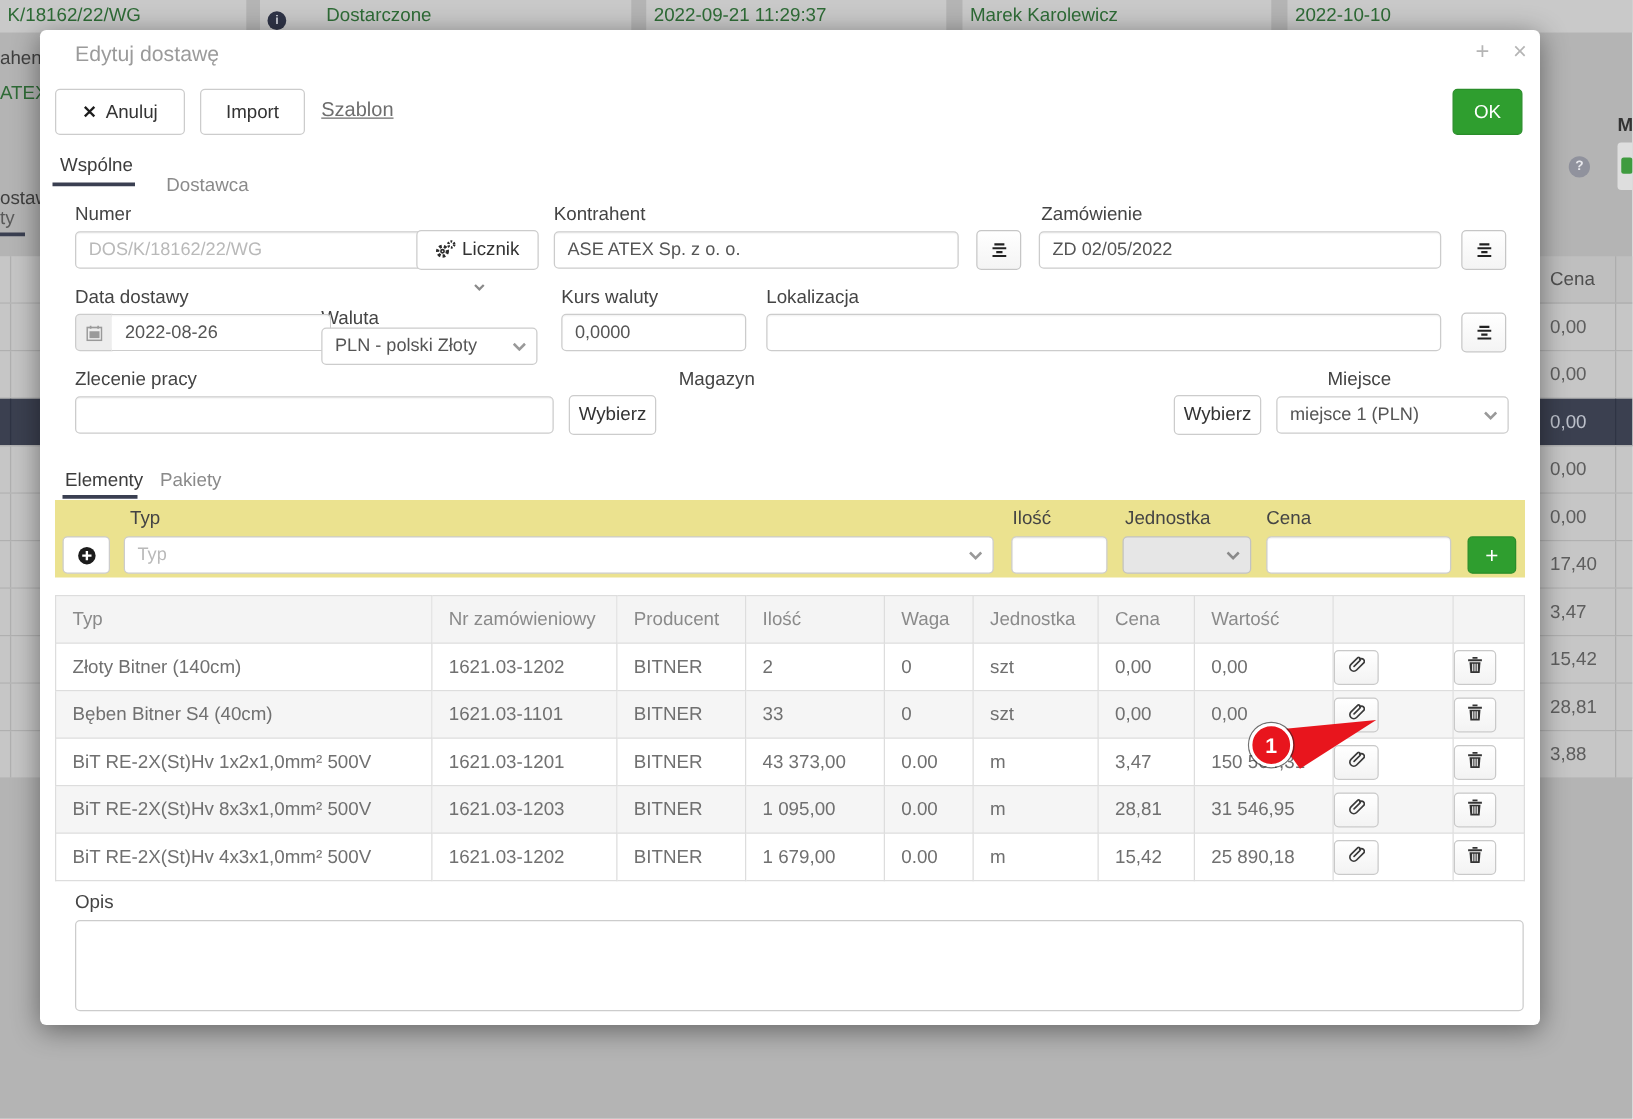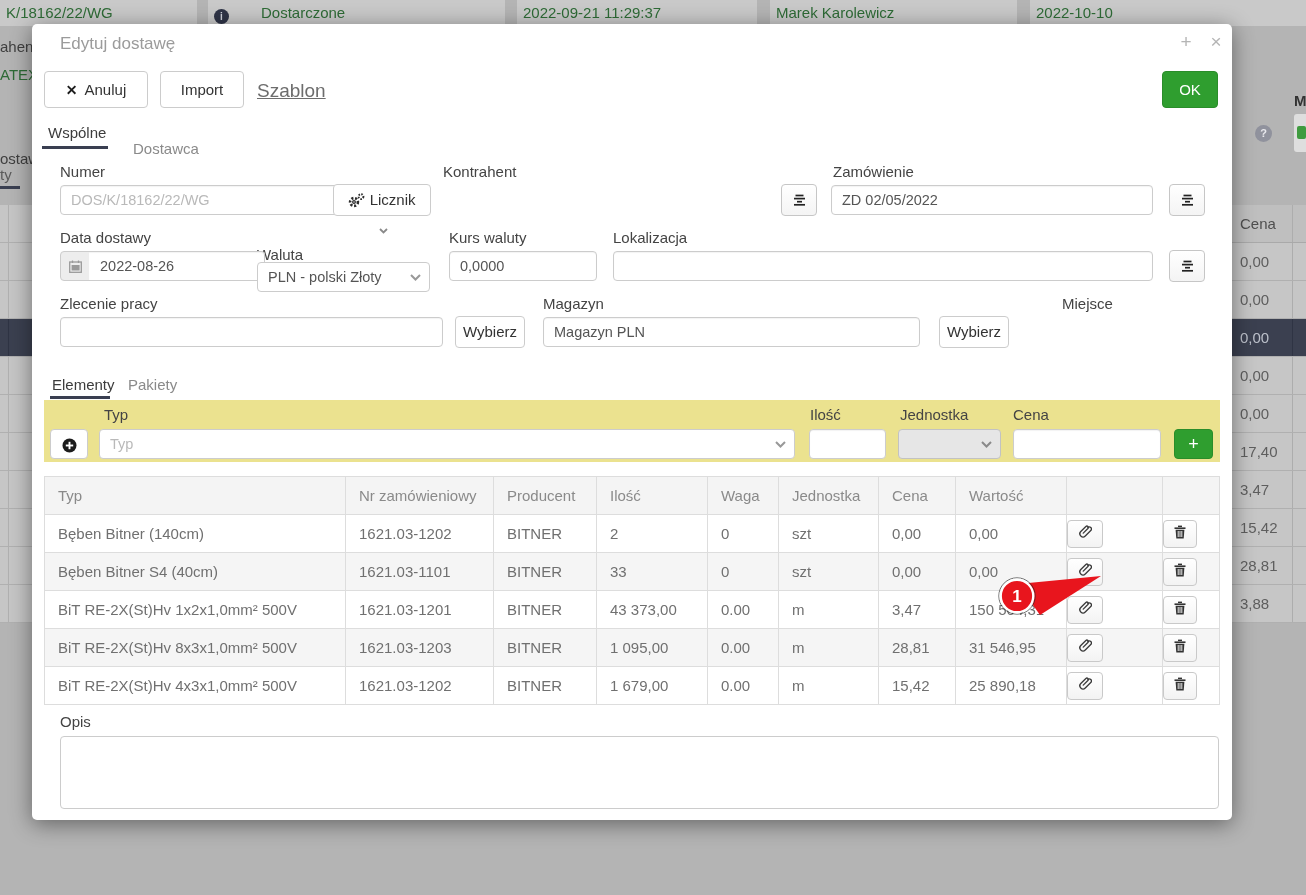--- a/index.html
+++ b/index.html
@@ -60,21 +60,21 @@
   .btn {
     position:absolute; background:#fff; border:1px solid #ccc; border-radius:4px;
     color:#333; font-size:15px; text-align:center; cursor:pointer;
     font-family:"Liberation Sans", sans-serif;
   }
   .btn.big { height:37px; line-height:35px; }
   .btn-ok {
     position:absolute; background:#2f9e2f; border:1px solid #2a8d2a; border-radius:4px;
     color:#fff; font-size:15px; text-align:center; height:37px; line-height:35px; cursor:pointer;
   }
-  .link { position:absolute; color:#6d6d6d; font-size:19px; text-decoration:underline; cursor:pointer; }
+  .link { position:absolute; color:#6d6d6d; font-size:16px; text-decoration:underline; cursor:pointer; }
   .x-glyph { font-weight:bold; font-size:14px; margin-right:7px; color:#1c1c1c; }
 
   .tab { position:absolute; font-size:15px; color:#8a8a8a; cursor:pointer; white-space:nowrap; }
   .tab.active { color:#3c3c3c; }
   .tab-bar { position:absolute; height:3px; background:#3a3f51; }
 
   .lbl { position:absolute; font-size:15px; color:#444; white-space:nowrap; }
   .inp {
     position:absolute; height:30px; border:1px solid #ccc; border-radius:4px;
     padding:0 10px; font-size:14.5px; color:#555; background:#fff;
@@ -225,20 +225,21 @@
           <circle cx="6" cy="9" r="3.9" stroke-width="2.6" stroke-dasharray="2.1 1.7"></circle>
           <circle cx="6" cy="9" r="1.3" stroke-width="1.3"></circle>
           <circle cx="13" cy="3.6" r="2.4" stroke-width="2" stroke-dasharray="1.4 1.2"></circle>
         </g>
       </svg>
     <span>Licznik</span>
     <svg width="9" height="6" viewBox="0 0 9 6" style="vertical-align:1px;margin-left:3px;">
         <polyline points="1,1 4.5,4.5 8,1" fill="none" stroke="#8a8a8a" stroke-width="1.8"></polyline>
       </svg>
   </button>
+  <input class="inp" style="left: 411px; top: 161px; width: 324px;" value="ASE ATEX Sp. z o. o.">
   <button class="icon-btn" style="left:749px;top:160px;">
     <svg width="13" height="12" viewBox="0 0 13 12">
         <g stroke="#222" stroke-width="1.7">
           <line x1="2.5" y1="1.5" x2="10.5" y2="1.5"></line>
           <line x1="1" y1="4.6" x2="12" y2="4.6"></line>
           <line x1="4" y1="7.7" x2="9" y2="7.7"></line>
           <line x1="1" y1="10.8" x2="12" y2="10.8"></line>
         </g>
       </svg>
   </button>
@@ -286,22 +287,27 @@
         </g>
       </svg>
   </button>
 
   <div class="lbl" style="left:28px;top:271px;">Zlecenie pracy</div>
   <div class="lbl" style="left:511px;top:271px;">Magazyn</div>
   <div class="lbl" style="left:989px;top:271px;margin-left:41px;">Miejsce</div>
 
   <input class="inp" style="left: 28px; top: 293px; width: 383px;" value="">
   <button class="btn" style="left:423px;top:292px;width:70px;height:32px;line-height:30px;">Wybierz</button>
-  <input class="inp" style="left: 511px; top: 293px; width: 377px;" value="Magazyn PLN">
   <button class="btn" style="left:907px;top:292px;width:70px;height:32px;line-height:30px;">Wybierz</button>
+  <div class="sel" style="left:989px;top:293px;width:186px;">
+    <span>miejsce 1 (PLN)</span>
+    <svg class="chev" width="11" height="7" viewBox="0 0 11 7">
+        <polyline points="1,1 5.5,5.5 10,1" fill="none" stroke="#999" stroke-width="2"></polyline>
+      </svg>
+  </div>
 
   <div class="tab active" style="left:20px;top:352px;">Elementy</div>
   <div class="tab" style="left:96px;top:352px;">Pakiety</div>
   <div class="tab-bar" style="left:18px;top:372px;width:60px;"></div>
 
   <div class="yellow-band"></div>
   <div class="lbl" style="left:72px;top:382px;">Typ</div>
   <div class="lbl" style="left:778px;top:382px;">Ilość</div>
   <div class="lbl" style="left:868px;top:382px;">Jednostka</div>
   <div class="lbl" style="left:981px;top:382px;">Cena</div>
@@ -350,21 +356,21 @@
         <th>Waga</th>
         <th>Jednostka</th>
         <th>Cena</th>
         <th>Wartość</th>
         <th></th>
         <th></th>
       </tr>
     </thead>
     <tbody id="items-body">
         <tr>
-          <td>Bęben Bitner (140cm)</td>
+          <td>Złoty Bitner (140cm)</td>
           <td>1621.03-1202</td>
           <td>BITNER</td>
           <td>2</td>
           <td>0</td>
           <td>szt</td>
           <td>0,00</td>
           <td>0,00</td>
           <td class="c"><button class="row-btn"><svg width="14" height="14" viewBox="0 0 16 16">
                 <path d="M11.2 2.9a2.4 2.4 0 0 1 3.4 3.4l-6.3 6.3a3.6 3.6 0 0 1-5.1-5.1l5.8-5.8a1.6 1.6 0 0 1 2.3 2.3l-5.3 5.3" fill="none" stroke="#3a3a3a" stroke-width="1.5" stroke-linecap="round"></path>
               </svg></button></td>

